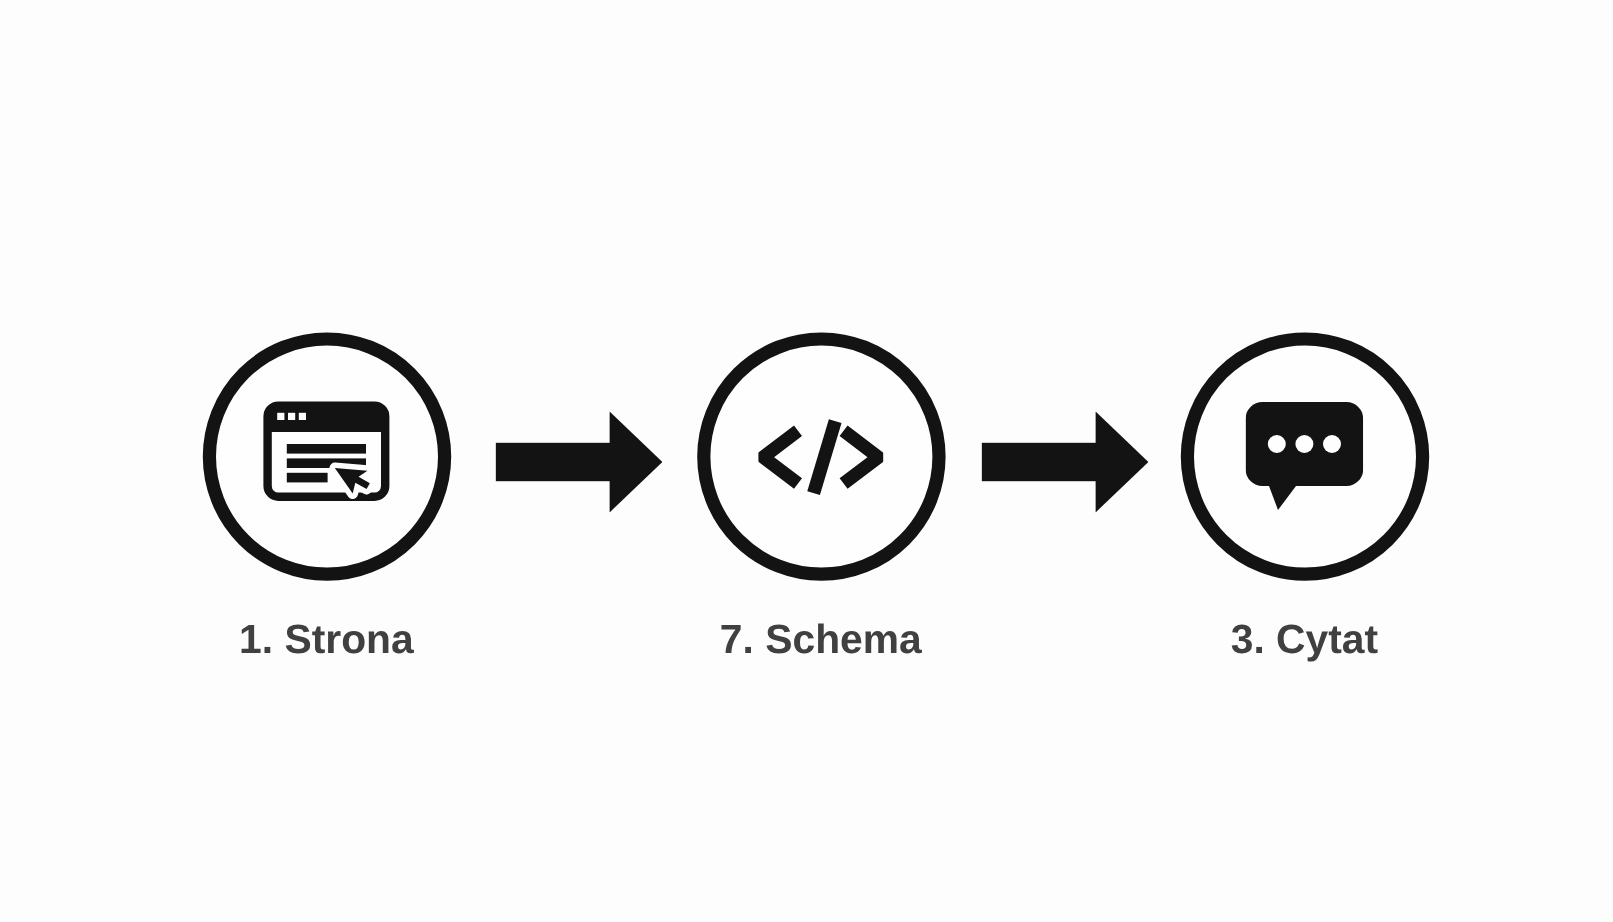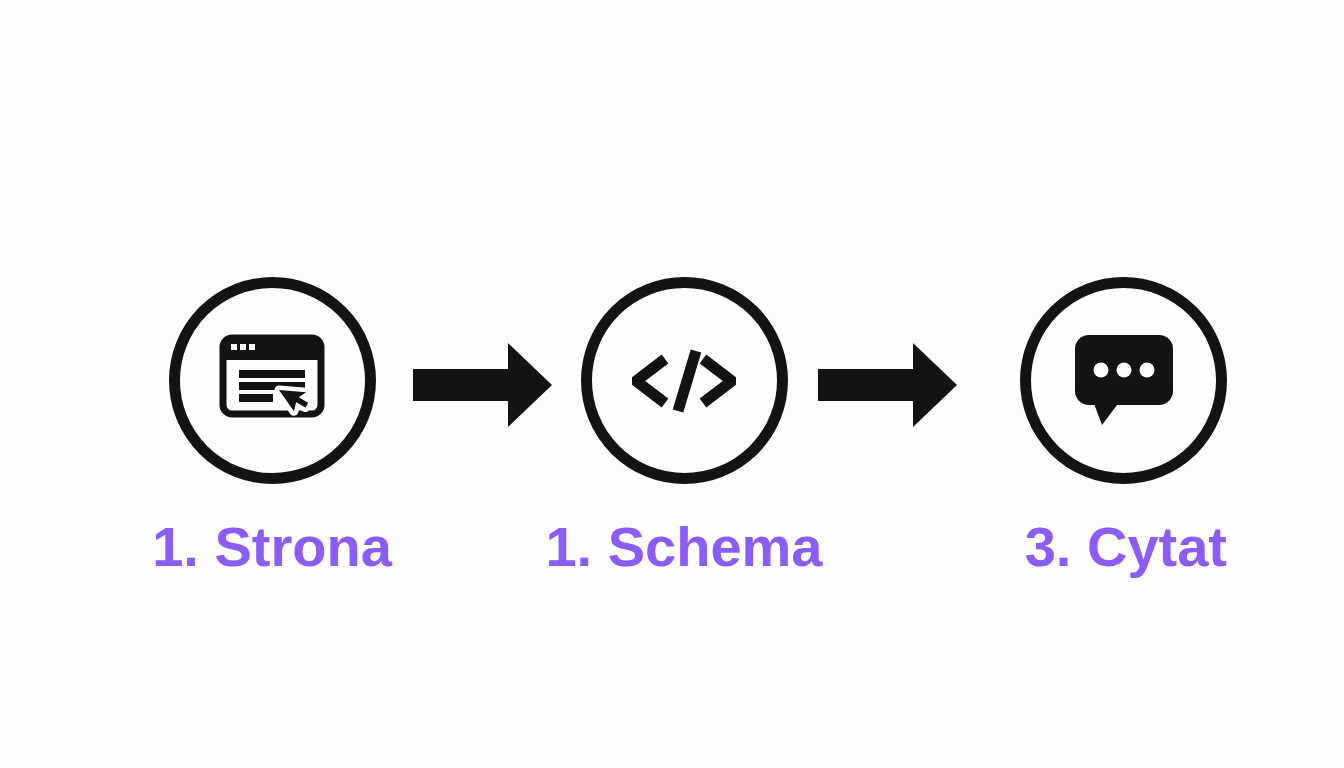--- a/index.html
+++ b/index.html
@@ -31,38 +31,38 @@
   .step {
     position: absolute;
     top: 277px;
     width: 280px;
     display: flex;
     flex-direction: column;
     align-items: center;
   }
   .step.s1 { left: 132px; }   
   .step.s2 { left: 544px; }   
-  .step.s3 { left: 947px; align-items: flex-end; }   
+  .step.s3 { left: 947px; }   
   .circle {
     box-sizing: border-box;
     width: 207px;
     height: 207px;
     border: 11px solid #131313;
     border-radius: 50%;
     background: #fefefe;
     display: flex;
     align-items: center;
     justify-content: center;
   }
   .step-label {
     margin-top: 30px;
-    font-size: 56px;
+    font-size: 34px;
     font-weight: 700;
     white-space: nowrap;
-    color: #8b5cf6;
+    color: #404040;
   }
   .arrow {
     position: absolute;
     top: 343px;
     width: 139px;
     height: 84px;
   }
   .arrow.a1 { left: 413px; }
   .arrow.a2 { left: 818px; }
   svg { display: block; }
@@ -106,21 +106,21 @@
   <div class="step s2">
     <div class="circle">
       <svg width="104" height="64" viewBox="0 0 104 64">
         <g stroke="#131313" stroke-width="11" fill="none" stroke-linejoin="miter" stroke-linecap="butt">
           <polyline points="33,10 4,32 33,54"></polyline>
           <line x1="64" y1="2" x2="46" y2="62"></line>
           <polyline points="71,10 100,32 71,54"></polyline>
         </g>
       </svg>
     </div>
-    <div class="step-label">1. Schema</div>
+    <div class="step-label">7. Schema</div>
   </div>
 
   <svg class="arrow a2" viewBox="0 0 139 84">
     <rect x="0" y="26" width="98" height="32" fill="#131313"></rect>
     <polygon points="95,0 139,42 95,84" fill="#131313"></polygon>
   </svg>
 
   <div class="step s3">
     <div class="circle">
       <svg width="98" height="92" viewBox="0 0 98 92">

